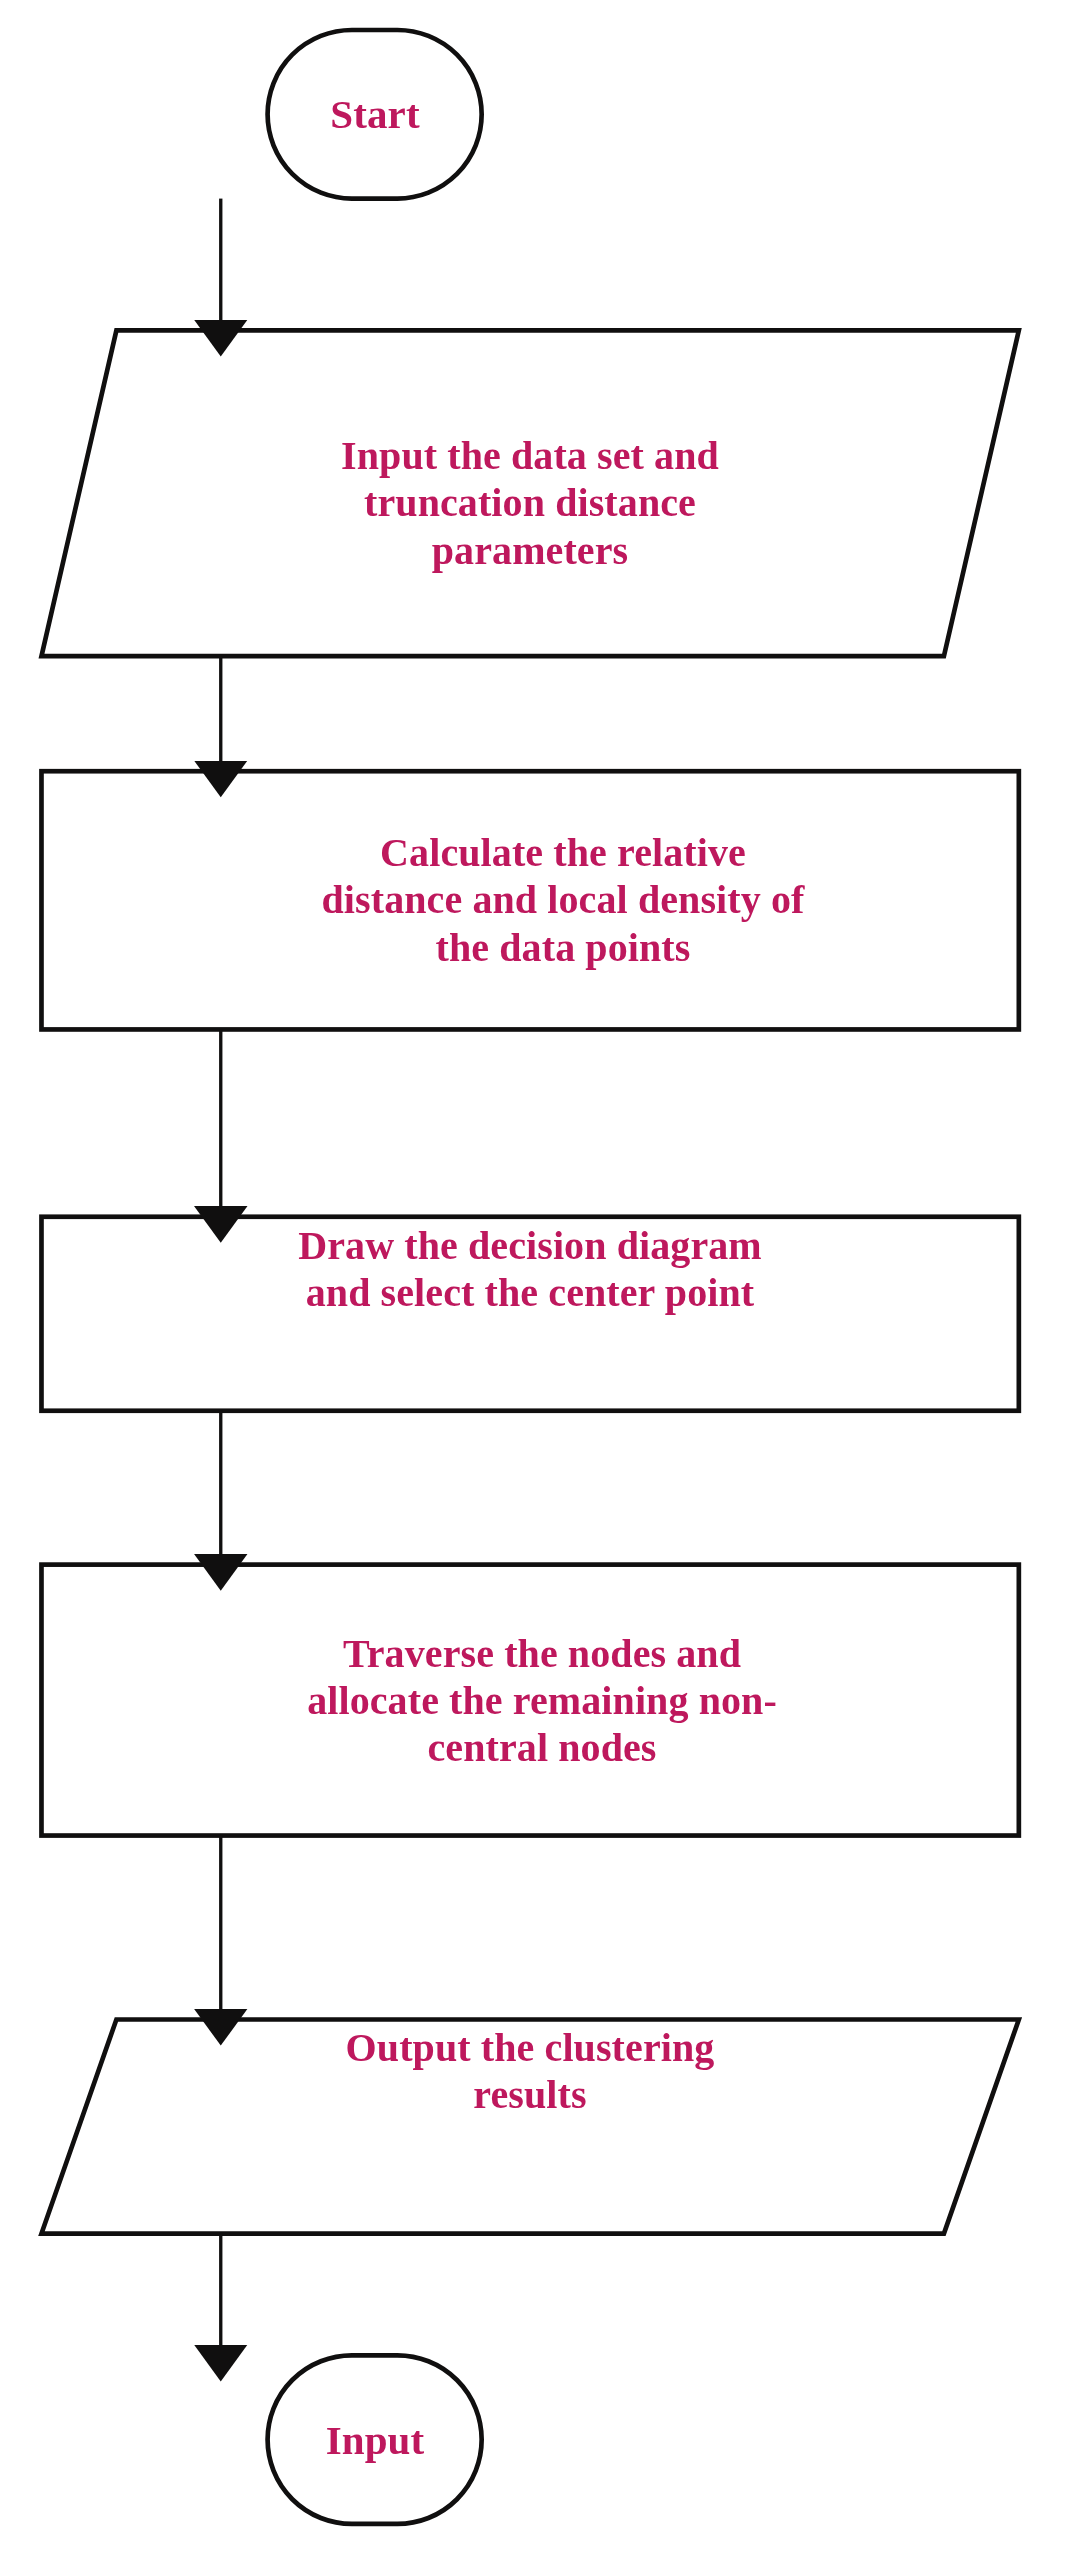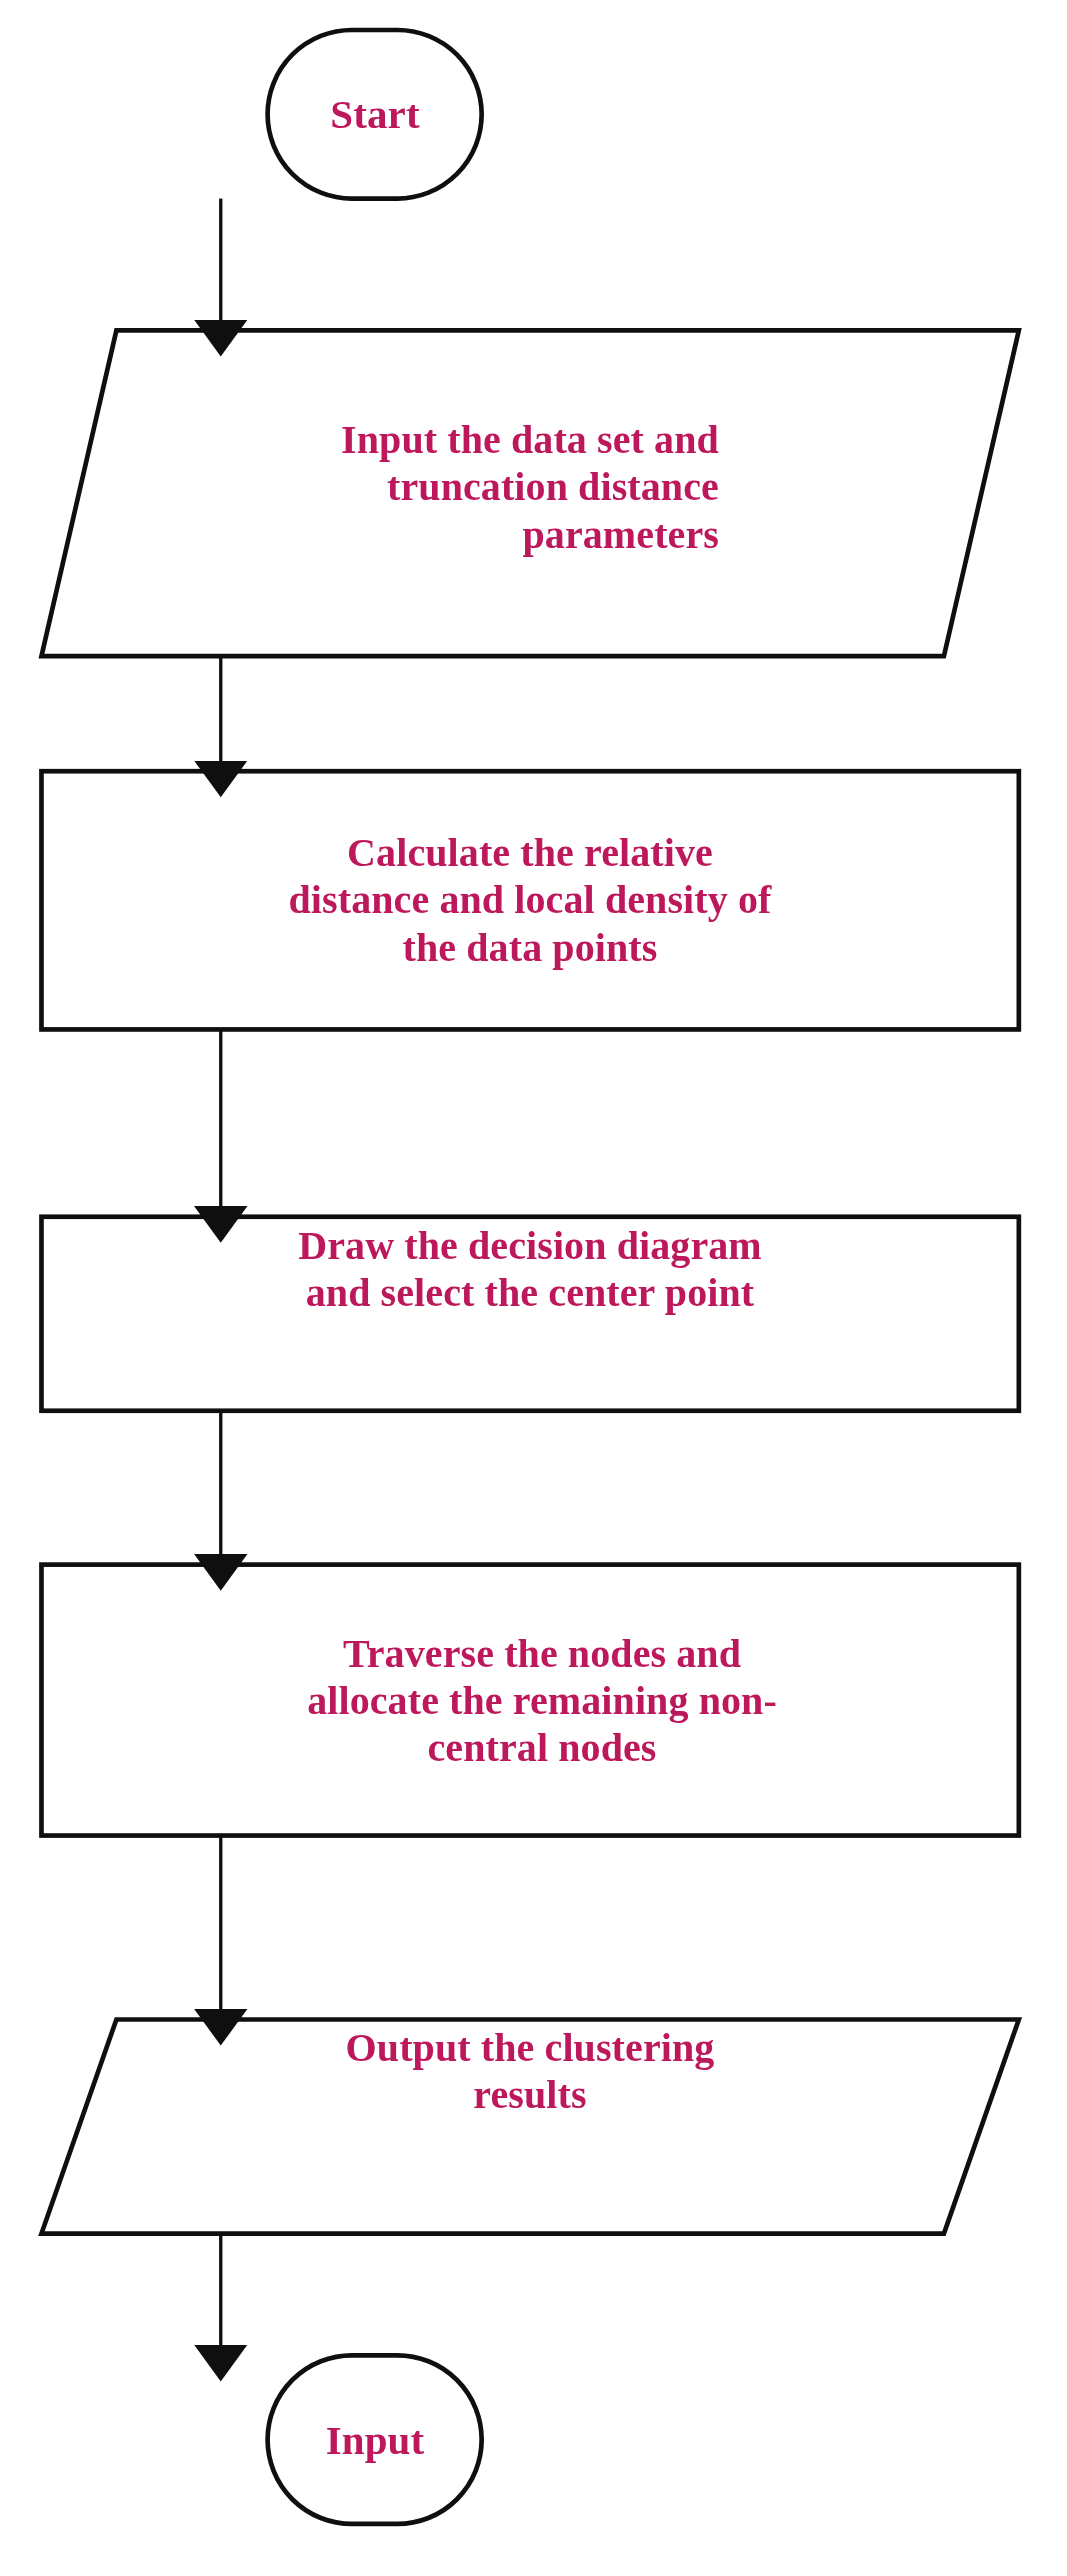--- a/index.html
+++ b/index.html
@@ -64,24 +64,24 @@
       <line x1="330" y1="980" x2="330" y2="1146" stroke="#100f0f" stroke-width="5" marker-end="url(#arrowhead)"></line>
       <line x1="330" y1="1538" x2="330" y2="1812" stroke="#100f0f" stroke-width="5" marker-end="url(#arrowhead)"></line>
       <line x1="330" y1="2108" x2="330" y2="2332" stroke="#100f0f" stroke-width="5" marker-end="url(#arrowhead)"></line>
       <line x1="330" y1="2743" x2="330" y2="3012" stroke="#100f0f" stroke-width="5" marker-end="url(#arrowhead)"></line>
       <line x1="330" y1="3338" x2="330" y2="3514" stroke="#100f0f" stroke-width="5" marker-end="url(#arrowhead)"></line>
     </g>
 </svg>
 
 <div id="labels">
     <div class="node-label lbl-terminator" style="left: 268px; top: 29.4px; width: 214px; height: 169px;">Start</div>
-    <div class="node-label lbl-io" style="left: 41px; top: 324px; width: 978px; height: 326px; text-align: right;">Input the data set and
+    <div class="node-label lbl-io" style="left: 41px; top: 340px; width: 978px; height: 326px;">Input the data set and
 truncation distance
 parameters</div>
-    <div class="node-label lbl-process" style="left: 41px; top: 771px; width: 978px; height: 258px;">Calculate the relative
+    <div class="node-label lbl-process" style="left: 41px; top: 771px; width: 978px; height: 258px; padding-left: 33px;">Calculate the relative
 distance and local density of
 the data points</div>
     <div class="node-label lbl-process" style="left: 41px; top: 1172px; width: 978px; height: 194px;">Draw the decision diagram
 and select the center point</div>
     <div class="node-label lbl-process" style="left: 53px; top: 1565px; width: 978px; height: 271px;">Traverse the nodes and
 allocate the remaining non-
 central nodes</div>
     <div class="node-label lbl-io" style="left: 41px; top: 1964px; width: 978px; height: 214px;">Output the clustering
 results</div>
     <div class="node-label lbl-terminator" style="left: 268px; top: 2356px; width: 214px; height: 169px;">Input</div>

